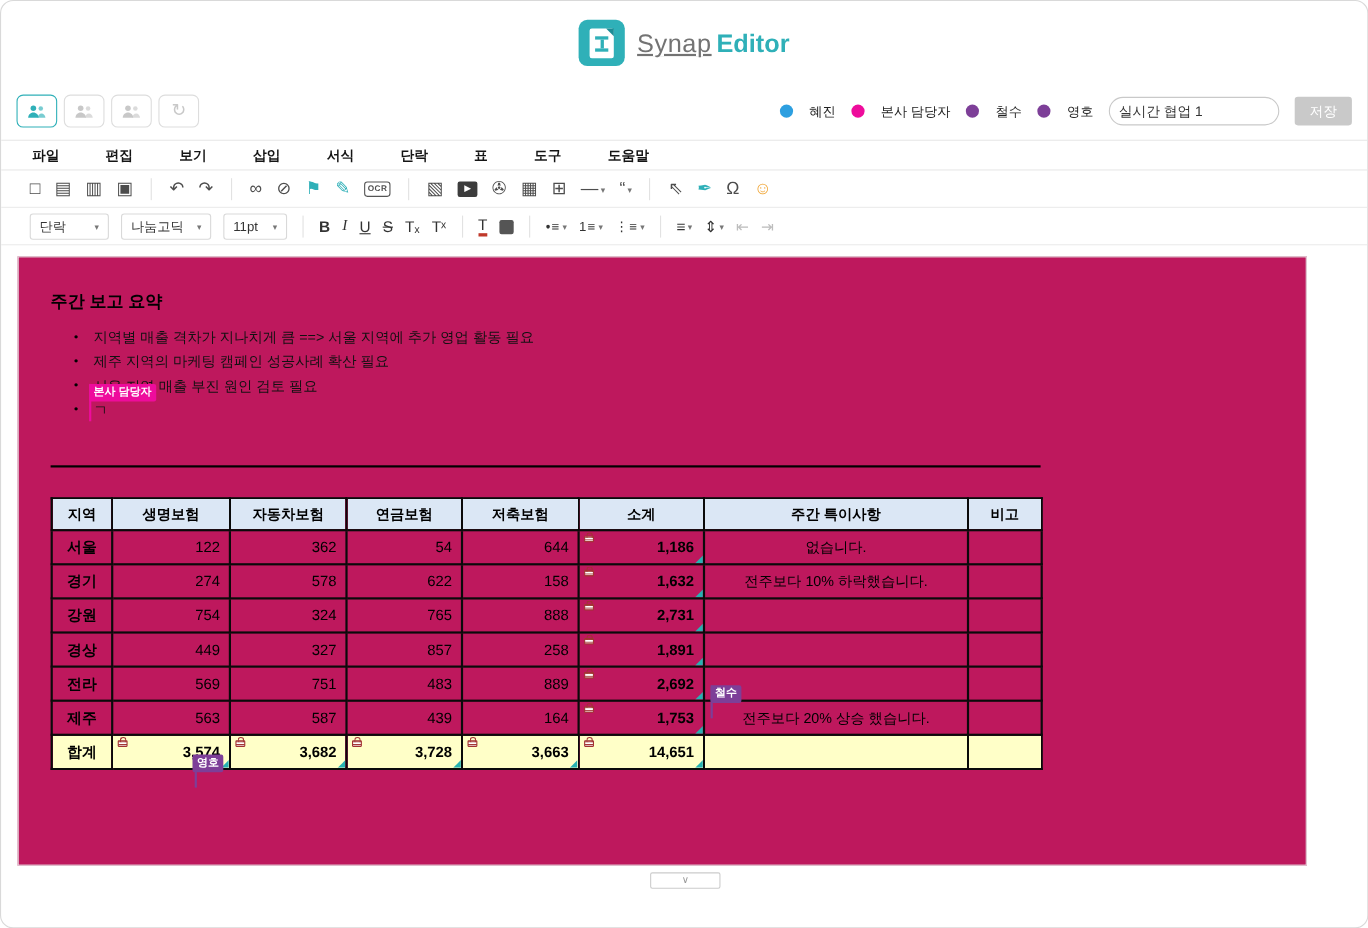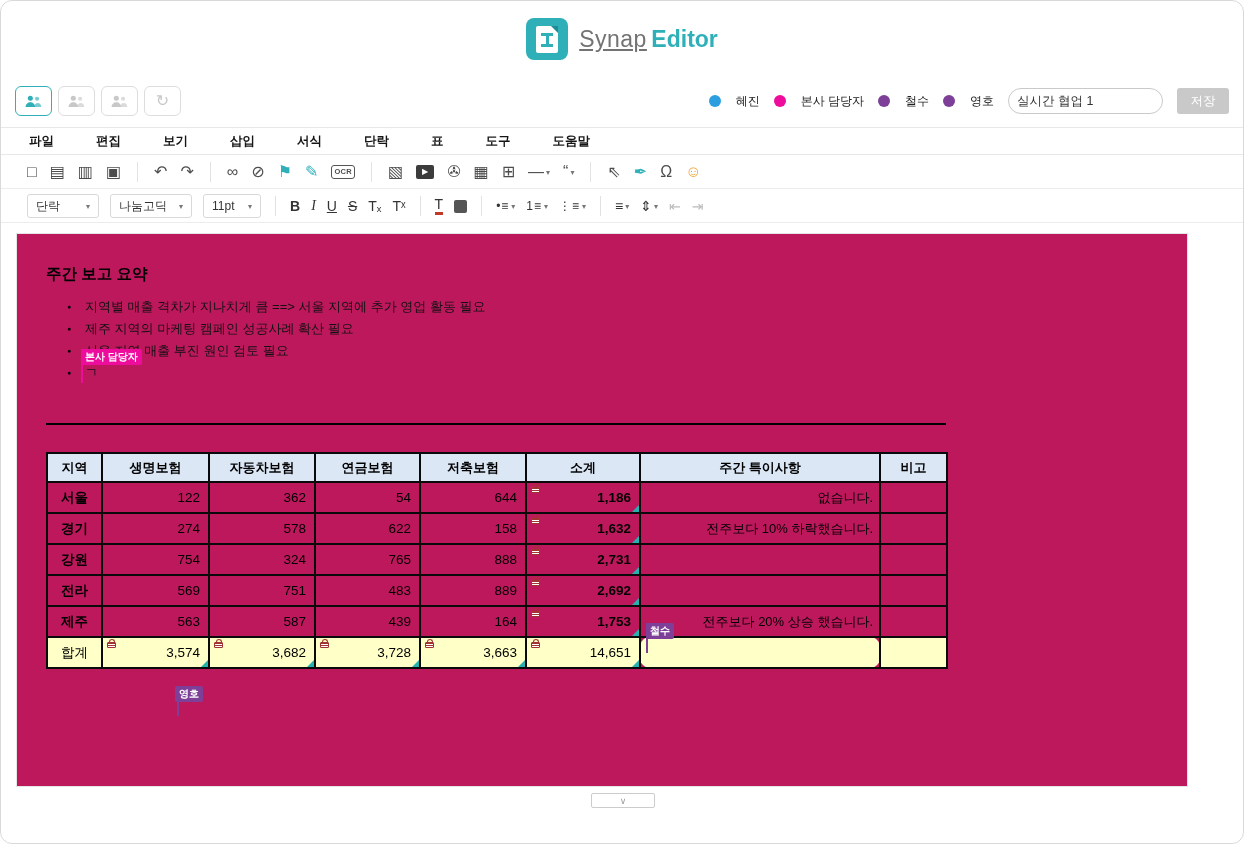--- a/index.html
+++ b/index.html
@@ -89,22 +89,22 @@
   .title-rule { position:absolute; left:29px; top:189px; width:900px; height:2px; background:#000; }
 
   .doc-table { position:absolute; left:29px; top:218px; width:900px;
                border-collapse:collapse; table-layout:fixed; }
   .doc-table th, .doc-table td { border:2px solid #0a0a0a; font-size:13px; height:31px;
                padding:0 6px; position:relative; overflow:hidden; }
   .doc-table th { background:var(--table-header-bg,#dbe7f5); font-weight:bold; text-align:center; height:29px; }
   td.region { font-weight:bold; text-align:center; font-size:13.5px; }
   td.num { text-align:right; padding-right:8px; font-size:13.5px; }
   td.subtotal { font-weight:bold; }
-  td.note { text-align:right;border-radius:10px; }
-  tr.total-row td { background:var(--total-row-bg,#ffffc8); font-weight:normal; }
+  td.note { text-align:center; }
+  tr.total-row td { background:var(--total-row-bg,#ffffc8); font-weight:bold; }
 
   .lock { position:absolute; top:4px; left:4px; width:9px; height:6px;
           background:repeating-linear-gradient(180deg,var(--lock,#a23333) 0 1px,#fff 1px 2.2px);
           border:1px solid var(--lock,#a23333); border-radius:1px; }
   .lock::before { content:""; position:absolute; top:-4px; left:1px; width:4px; height:4px;
           border:1px solid var(--lock,#a23333); border-bottom:none; border-radius:3px 3px 0 0; }
   .corner { position:absolute; right:0; bottom:0; width:0; height:0;
           border-left:7px solid transparent; border-bottom:7px solid var(--corner,#27b2b2); }
 
   .cursor-caret { position:absolute; width:2px; z-index:6; }
@@ -404,20 +404,30 @@
             <td class="region"><span>강원</span></td>
             <td class="num"><span>754</span></td>
             <td class="num"><span>324</span></td>
             <td class="num"><span>765</span></td>
             <td class="num"><span>888</span></td>
             <td class="num subtotal"><span>2,731</span><span class="lock"></span><span class="corner"></span></td>
             <td class="note"><span></span></td>
             <td class="remark"><span></span></td>
           </tr>
           <tr>
+            <td class="region"><span>경상</span></td>
+            <td class="num"><span>449</span></td>
+            <td class="num"><span>327</span></td>
+            <td class="num"><span>857</span></td>
+            <td class="num"><span>258</span></td>
+            <td class="num subtotal"><span>1,891</span><span class="lock"></span><span class="corner"></span></td>
+            <td class="note"><span></span></td>
+            <td class="remark"><span></span></td>
+          </tr>
+          <tr>
             <td class="region"><span>전라</span></td>
             <td class="num"><span>569</span></td>
             <td class="num"><span>751</span></td>
             <td class="num"><span>483</span></td>
             <td class="num"><span>889</span></td>
             <td class="num subtotal"><span>2,692</span><span class="lock"></span><span class="corner"></span></td>
             <td class="note"><span></span></td>
             <td class="remark"><span></span></td>
           </tr>
           <tr>

